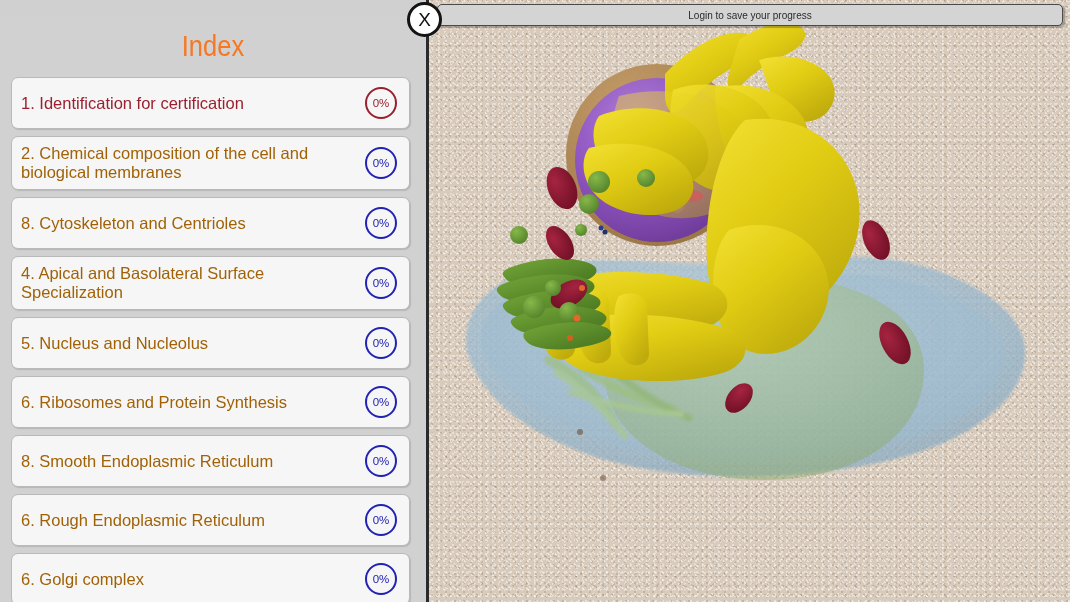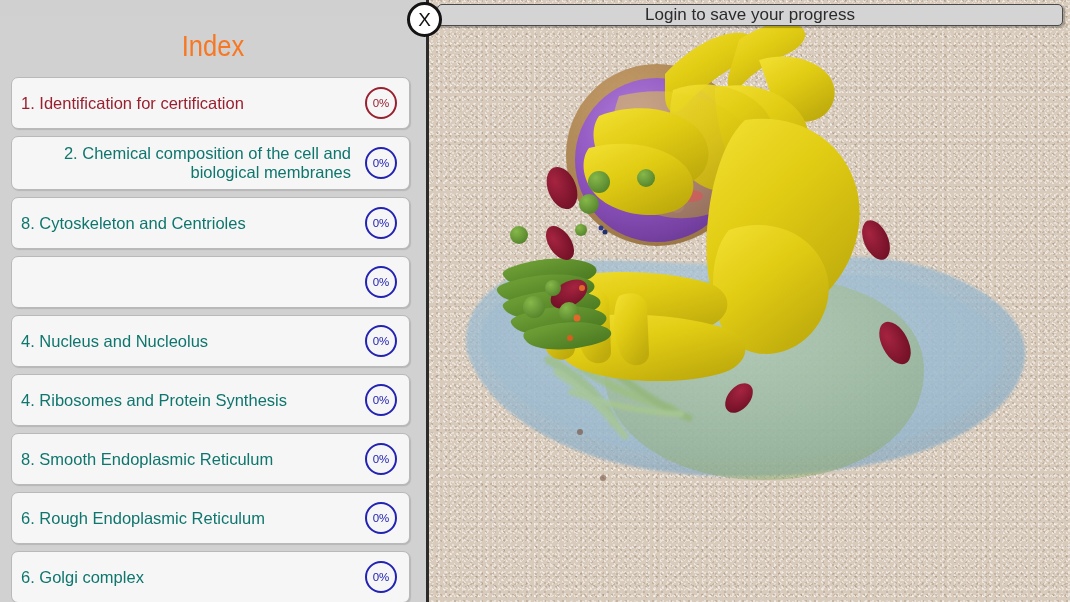--- a/index.html
+++ b/index.html
@@ -58,27 +58,26 @@
     margin: 0 16px 7px 11px;
     min-height: 52px;
     background: #f6f6f6;
     border: 1px solid #b9b9b9;
     border-radius: 7px;
     box-shadow: 1px 1px 1px rgba(0,0,0,0.13);
     display: flex;
     align-items: center;
     padding: 7px 58px 7px 9px;
     cursor: pointer;
-    text-align: right;
   }
 
   .index-item-label {
     font-size: 16.5px;
     line-height: 19px;
-    color: #0f766e;
+    color: #a16207;
     user-select: none;
   }
 
   .index-item.first .index-item-label { color: #99202f; }
 
   .badge {
     position: absolute;
     right: 12px;
     top: 50%;
     transform: translateY(-50%);
@@ -144,21 +143,21 @@
     top: 4px;
     width: 626px;
     height: 22px;
     background: #d4d4d4;
     border: 1px solid #4a4a4a;
     border-radius: 5px;
     box-shadow: 1.5px 1.5px 1px rgba(0,0,0,0.25);
     display: flex;
     align-items: center;
     justify-content: center;
-    font-size: 17px;
+    font-size: 10px;
     color: #2b2b2b;
     z-index: 6;
     cursor: pointer;
     user-select: none;
   }
 
   .close-btn {
     position: absolute;
     left: 407px;
     top: 2px;
@@ -192,28 +191,29 @@
         </div>
         <div class="index-item">
           <div class="index-item-label">2. Chemical composition of the cell and biological membranes</div>
           <div class="badge">0%</div>
         </div>
         <div class="index-item">
           <div class="index-item-label">8. Cytoskeleton and Centrioles</div>
           <div class="badge">0%</div>
         </div>
         <div class="index-item">
-          <div class="badge">0%</div>
-        </div>
-        <div class="index-item">
-          <div class="index-item-label">4. Nucleus and Nucleolus</div>
-          <div class="badge">0%</div>
-        </div>
-        <div class="index-item">
-          <div class="index-item-label">4. Ribosomes and Protein Synthesis</div>
+          <div class="index-item-label">4. Apical and Basolateral Surface Specialization</div>
+          <div class="badge">0%</div>
+        </div>
+        <div class="index-item">
+          <div class="index-item-label">5. Nucleus and Nucleolus</div>
+          <div class="badge">0%</div>
+        </div>
+        <div class="index-item">
+          <div class="index-item-label">6. Ribosomes and Protein Synthesis</div>
           <div class="badge">0%</div>
         </div>
         <div class="index-item">
           <div class="index-item-label">8. Smooth Endoplasmic Reticulum</div>
           <div class="badge">0%</div>
         </div>
         <div class="index-item">
           <div class="index-item-label">6. Rough Endoplasmic Reticulum</div>
           <div class="badge">0%</div>
         </div>

